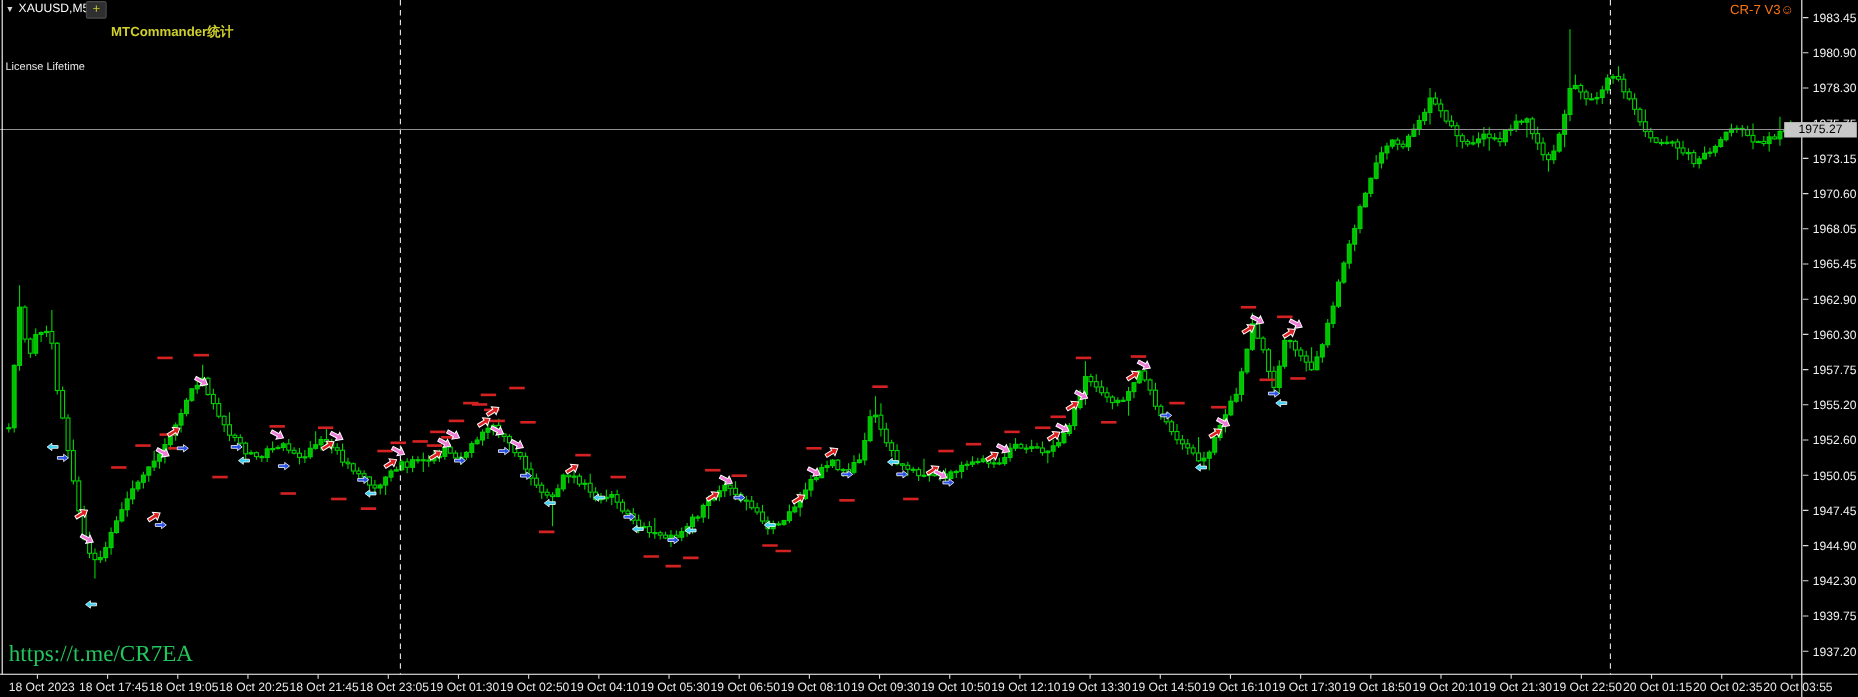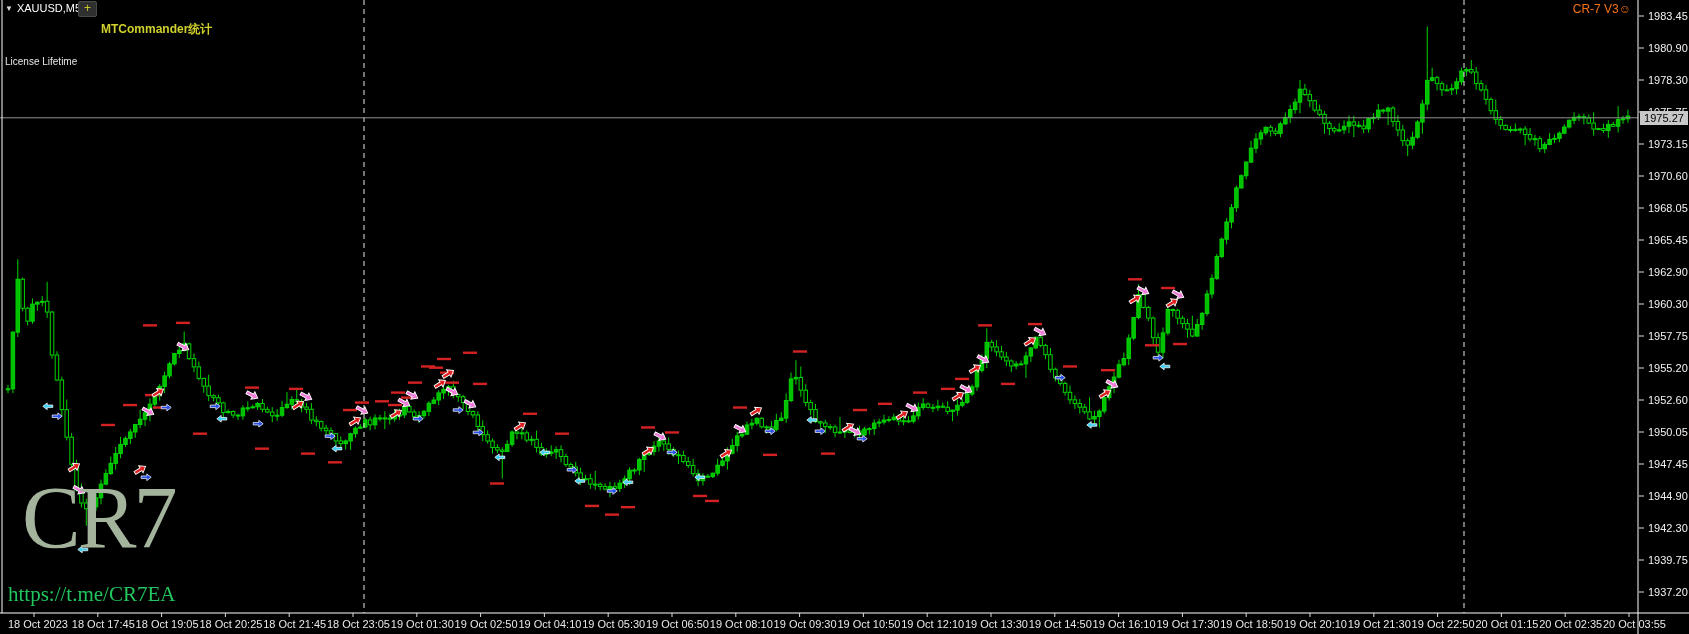--- a/index.html
+++ b/index.html
@@ -11,21 +11,21 @@
   .dd-icon{font-size:8px;color:#d8d8d8;cursor:pointer;}
   .plus-btn{position:absolute;top:1px;left:78px;width:17px;height:14px;background:#2f2f2f;
     border:1px solid #4a4a4a;border-radius:2px;color:#c9c92a;font-size:12px;line-height:12px;
     text-align:center;cursor:pointer;}
   .indicator-name{top:1px;left:101px;color:#cfd02c;font-size:12px;font-weight:bold;margin-top:20px;}
   .license{top:16px;left:5px;color:#e8e8e8;font-size:10px;margin-top:40px;}
   .ea-label{top:2px;right:58px;color:#f97316;font-size:12px;}
   .watermark-title{left:22px;top:474px;font-family:"Liberation Serif",serif;font-size:88px;
     line-height:1;letter-spacing:-3px;}
   .watermark-url{left:8px;top:582px;font-family:"Liberation Serif",serif;font-size:21px;}
-  .bid-tag{right:1px;width:48px;height:14px;background:#c8c8c8;color:#000;font-size:11px;
+  .bid-tag{right:1px;width:66px;height:14px;background:#c8c8c8;color:#000;font-size:11px;
     line-height:14px;text-align:center;}
 </style>
 </head>
 <body>
 
 <div class="chart-window">
 
   <svg id="chart-svg" style="position:absolute;left:0;top:0;" xmlns="http://www.w3.org/2000/svg" width="1689" height="634">
       <line x1="8" y1="384.86681508064294" x2="8" y2="393.16497096236816" stroke="#00d400" stroke-width="1"></line>
       <rect x="6.25" y="388.78878250832594" width="3.5" height="1" fill="#00c100" stroke="#00d400" stroke-width="1"></rect>
@@ -918,19 +918,18 @@
   </div>
 
   <div class="plus-btn overlay" style="top:1px;">+</div>
 
   <div class="overlay indicator-name">MTCommander统计</div>
 
   <div class="overlay license">License Lifetime</div>
 
   <div class="overlay ea-label">CR-7 V3☺</div>
 
-  <div class="overlay watermark-title" style="color: rgb(163, 179, 156);">CR7</div>
 
   <div class="overlay watermark-url" style="color: #22c55e;">https://t.me/CR7EA</div>
 
   <div class="overlay bid-tag" id="bid-tag" style="top: 110.794px; background: rgb(200, 200, 200);">1975.27</div>
 
 </div>
 
 </body></html>

